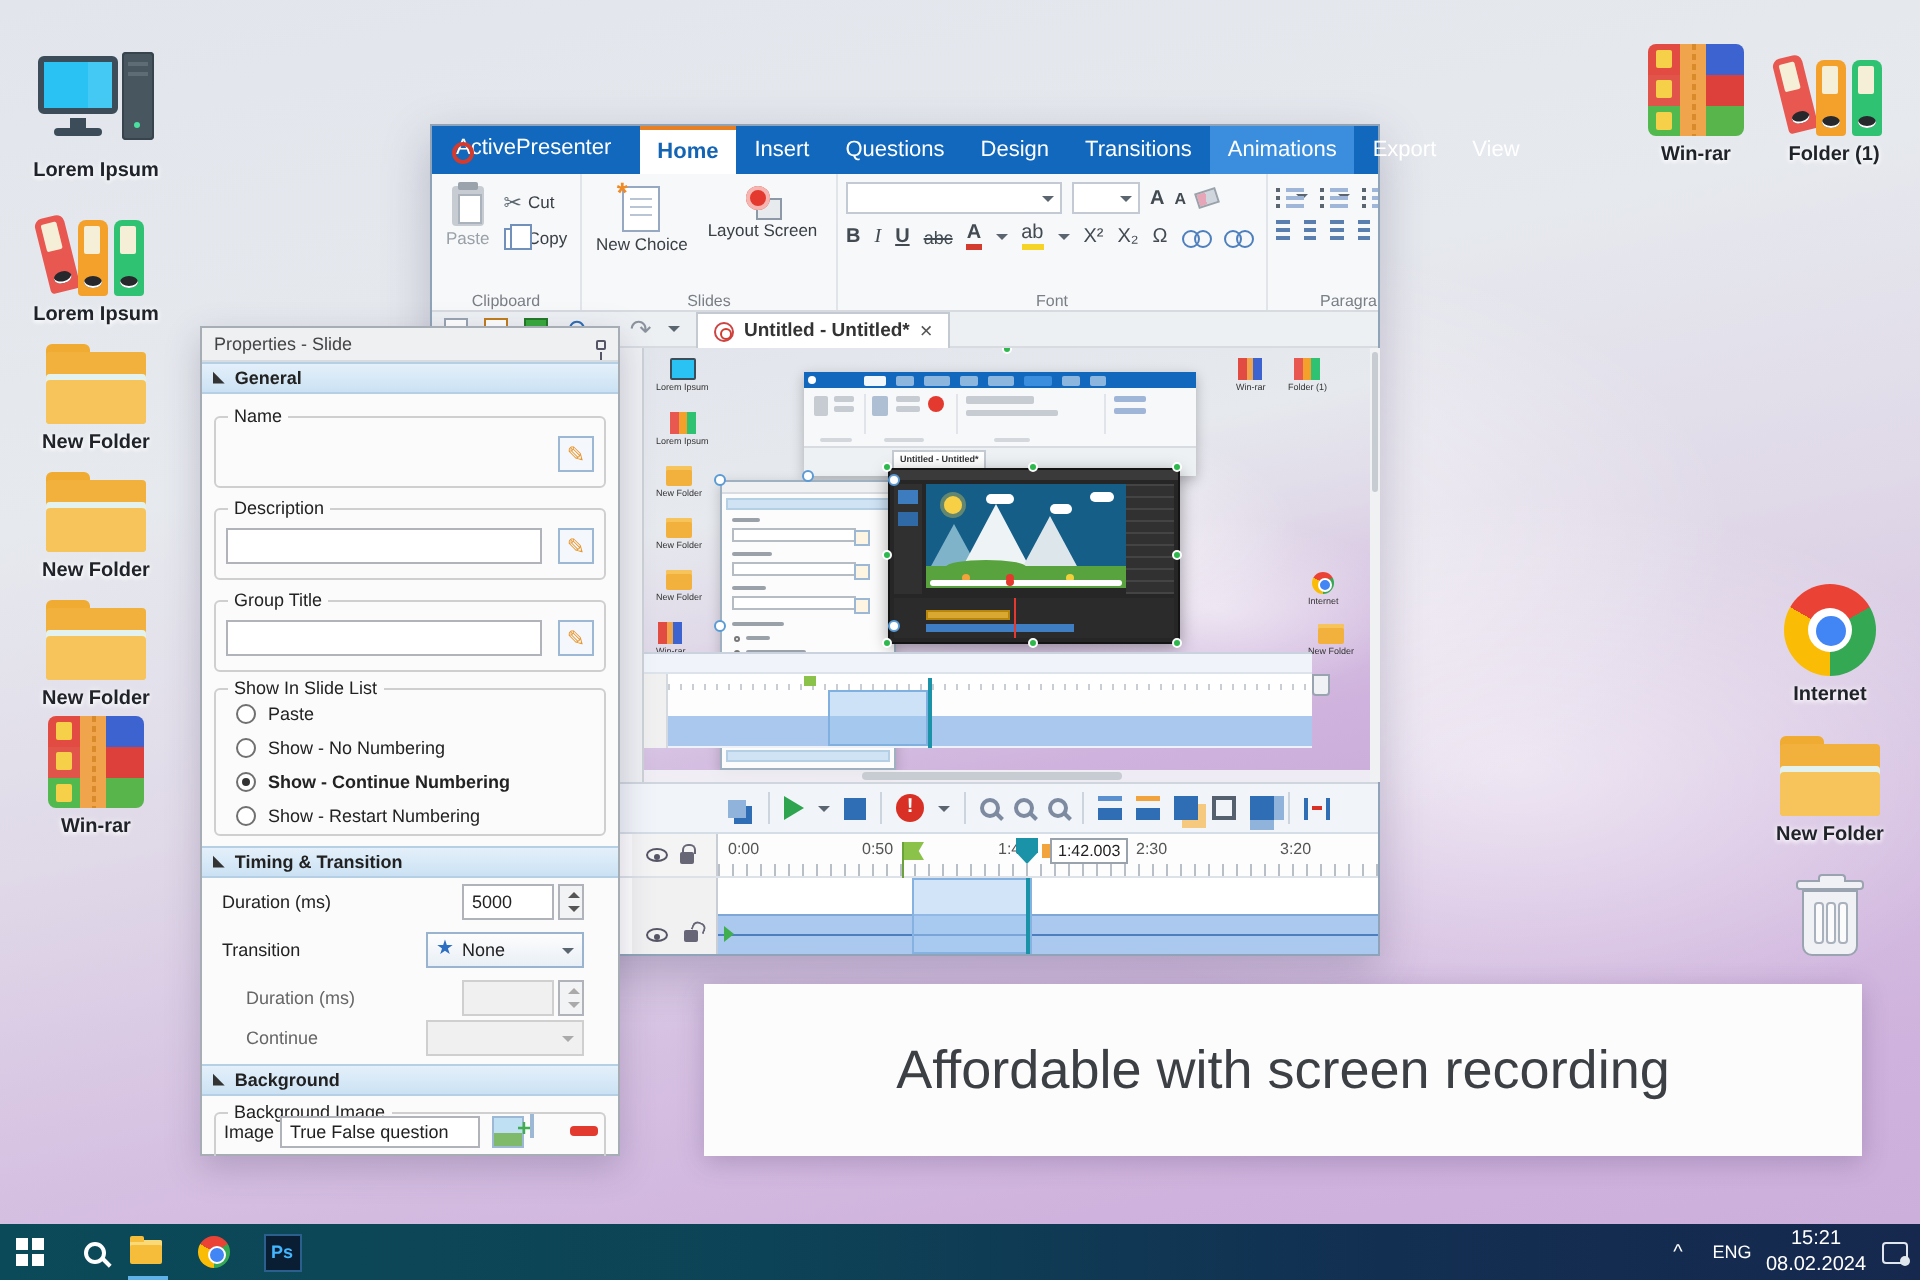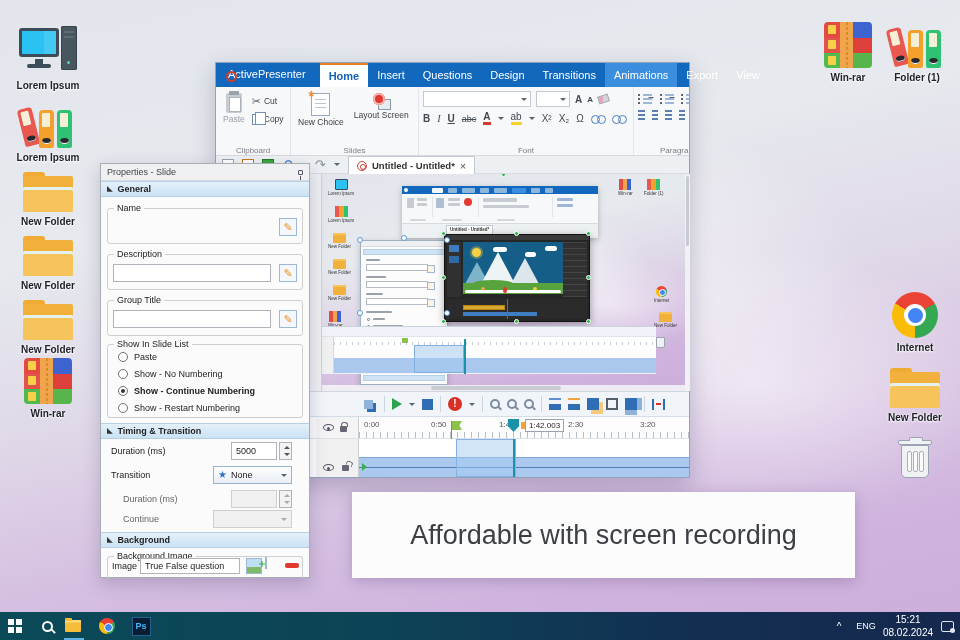--- a/index.html
+++ b/index.html
@@ -230,21 +230,21 @@
 .ddown .dc{margin-left:auto}
 .ddown.dis{background:#f0f0f0;border-color:#cfcfcf}
 .star{color:#2d6fc2;font-size:10px;line-height:1}
 .imgbtn{position:absolute;width:16px;height:16px;border:1px solid #9db8d4;background:#f4f8fc;cursor:pointer}
 .ib-pic{background:linear-gradient(#bfe0f2 0 55%,#7fba6a 55%)}
 .ib-fold{background:#f2b13c;box-shadow:inset 0 2px 0 #f7c45c;position:relative}
 .ib-fold::after{content:"";position:absolute;right:1px;bottom:1px;width:6px;height:6px;background:#3faf4e;clip-path:polygon(40% 0,60% 0,60% 40%,100% 40%,100% 60%,60% 60%,60% 100%,40% 100%,40% 60%,0 60%,0 40%,40% 40%)}
 .ib-minus{border:none;background:transparent}
 .ib-minus::after{content:"";position:absolute;left:1px;top:5px;width:14px;height:5px;background:#e23a2e;border-radius:2px}
 
-#caption{left:352px;top:492px;width:503px;height:86px;background:#fcfcfd;box-shadow:0 3px 12px rgba(80,60,110,.28);display:flex;align-items:center;justify-content:center;z-index:4}
+#caption{left:352px;top:492px;width:579px;height:86px;background:#fcfcfd;box-shadow:0 3px 12px rgba(80,60,110,.28);display:flex;align-items:center;justify-content:center;z-index:4}
 #caption span{font-size:27px;color:#3c3f44}
 
 #taskbar{left:0;top:612px;width:960px;height:28px;background:linear-gradient(90deg,#0b4a58 0%,#0d4356 40%,#122f52 72%,#16284e 100%);z-index:5;display:flex;align-items:center}
 .tbico{position:absolute;top:0;height:28px;display:flex;align-items:center;justify-content:center;width:30px;cursor:pointer}
 .tb-start{position:relative;width:14px;height:14px}
 .tb-start::before{content:"";position:absolute;left:0;top:0;width:6px;height:6px;background:#fff;box-shadow:8px 0 0 #fff,0 8px 0 #fff,8px 8px 0 #fff}
 .tb-search{width:11px;height:11px;border:2px solid #fff;border-radius:50%;position:relative}
 .tb-search::after{content:"";position:absolute;width:6px;height:2px;background:#fff;transform:rotate(45deg);right:-5px;bottom:-2px}
 .tb-fold{width:16px;height:12px;background:#f6bd3a;border-radius:1px;box-shadow:inset 0 2.5px 0 #fad979;position:relative}
 .tb-fold::before{content:"";position:absolute;left:0;top:-2px;width:7px;height:3px;background:#f6bd3a;border-radius:1px 1px 0 0}

